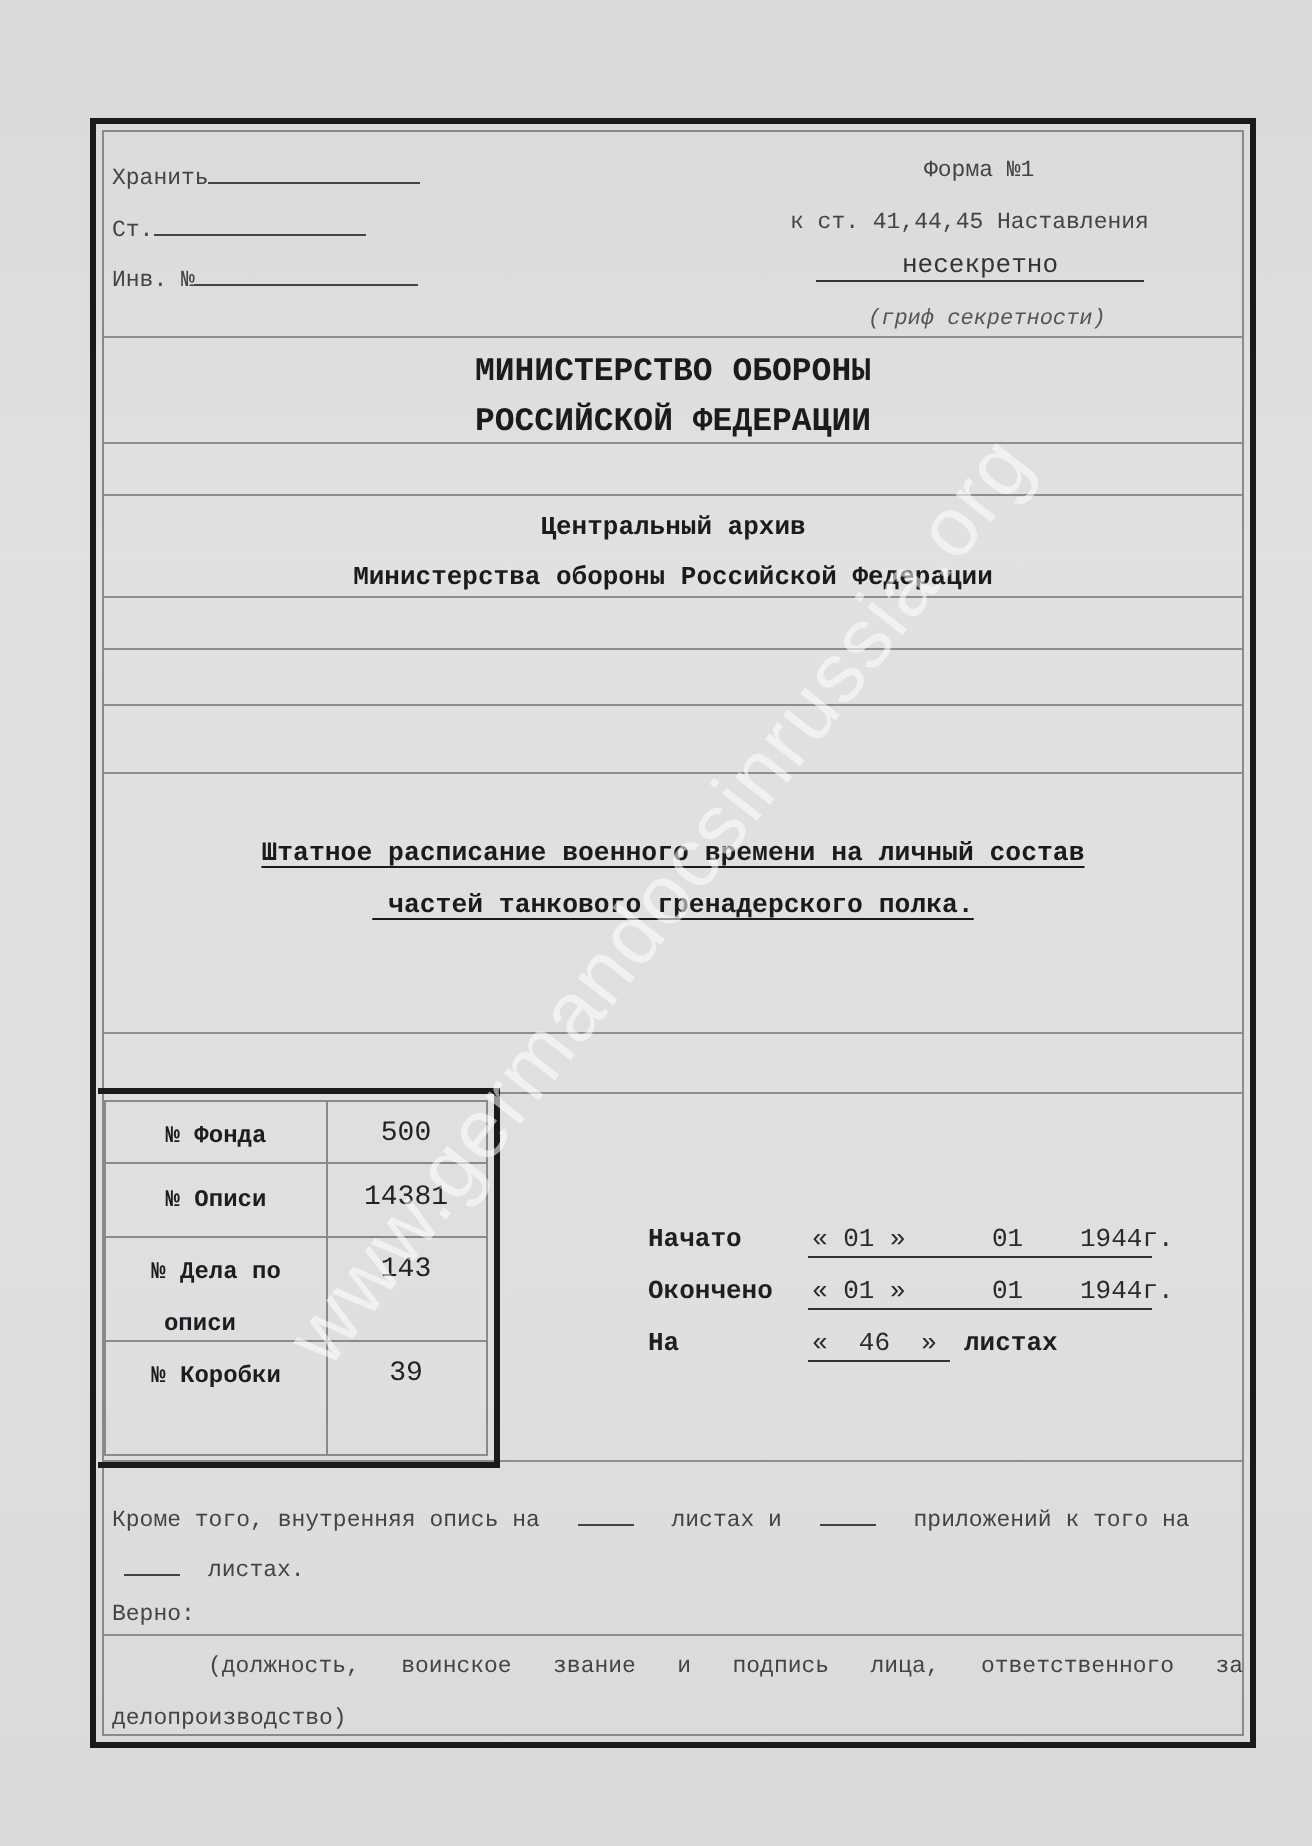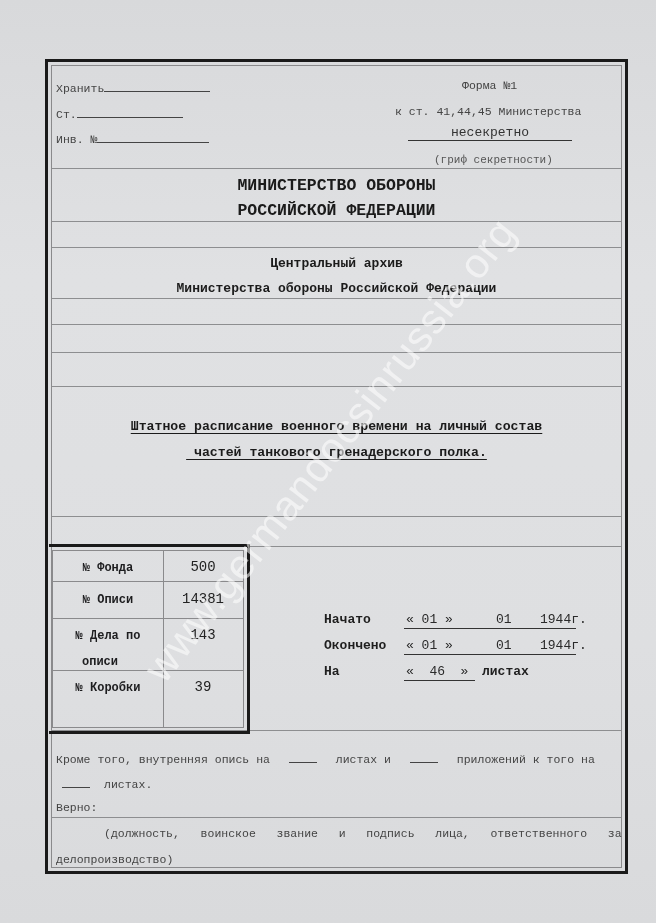--- a/index.html
+++ b/index.html
@@ -63,23 +63,23 @@
       <span>Хранить</span><span class="blank" style="width:106px;"></span>
     </div>
     <div class="abs reg" style="left:8px; top:43px;">
       <span>Ст.</span><span class="blank" style="width:106px;"></span>
     </div>
     <div class="abs reg" style="left:8px; top:68px;">
       <span>Инв. №</span><span class="blank" style="width:112px;"></span>
     </div>
 
     <div class="abs reg" style="left:414px; top:17px;">Форма №1</div>
-    <div class="abs reg" style="left:347px; top:43px;">к ст. 41,44,45 Министерства</div>
+    <div class="abs reg" style="left:347px; top:43px;">к ст. 41,44,45 Наставления</div>
     <div class="abs" style="left:360px; top:63px; width:164px; text-align:center; font-size:13px; color:#333; border-bottom:1px solid #333;">несекретно</div>
-    <div class="abs small" style="left:386px; top:92px;">(гриф секретности)</div>
+    <div class="abs small" style="left:386px; top:92px;font-style:italic;">(гриф секретности)</div>
 
     <div class="hline" style="top:106px;"></div>
 
     <div class="abs bold center" style="top:114px; font-size:16.5px;">МИНИСТЕРСТВО ОБОРОНЫ</div>
     <div class="abs bold center" style="top:139px; font-size:16.5px;">РОССИЙСКОЙ ФЕДЕРАЦИИ</div>
     <div class="hline" style="top:159px;"></div>
     <div class="hline" style="top:185px;"></div>
 
     <div class="abs bold center" style="top:194px; font-size:13px;">Центральный архив</div>
     <div class="abs bold center" style="top:219px; font-size:13px;">Министерства обороны  Российской Федерации</div>

